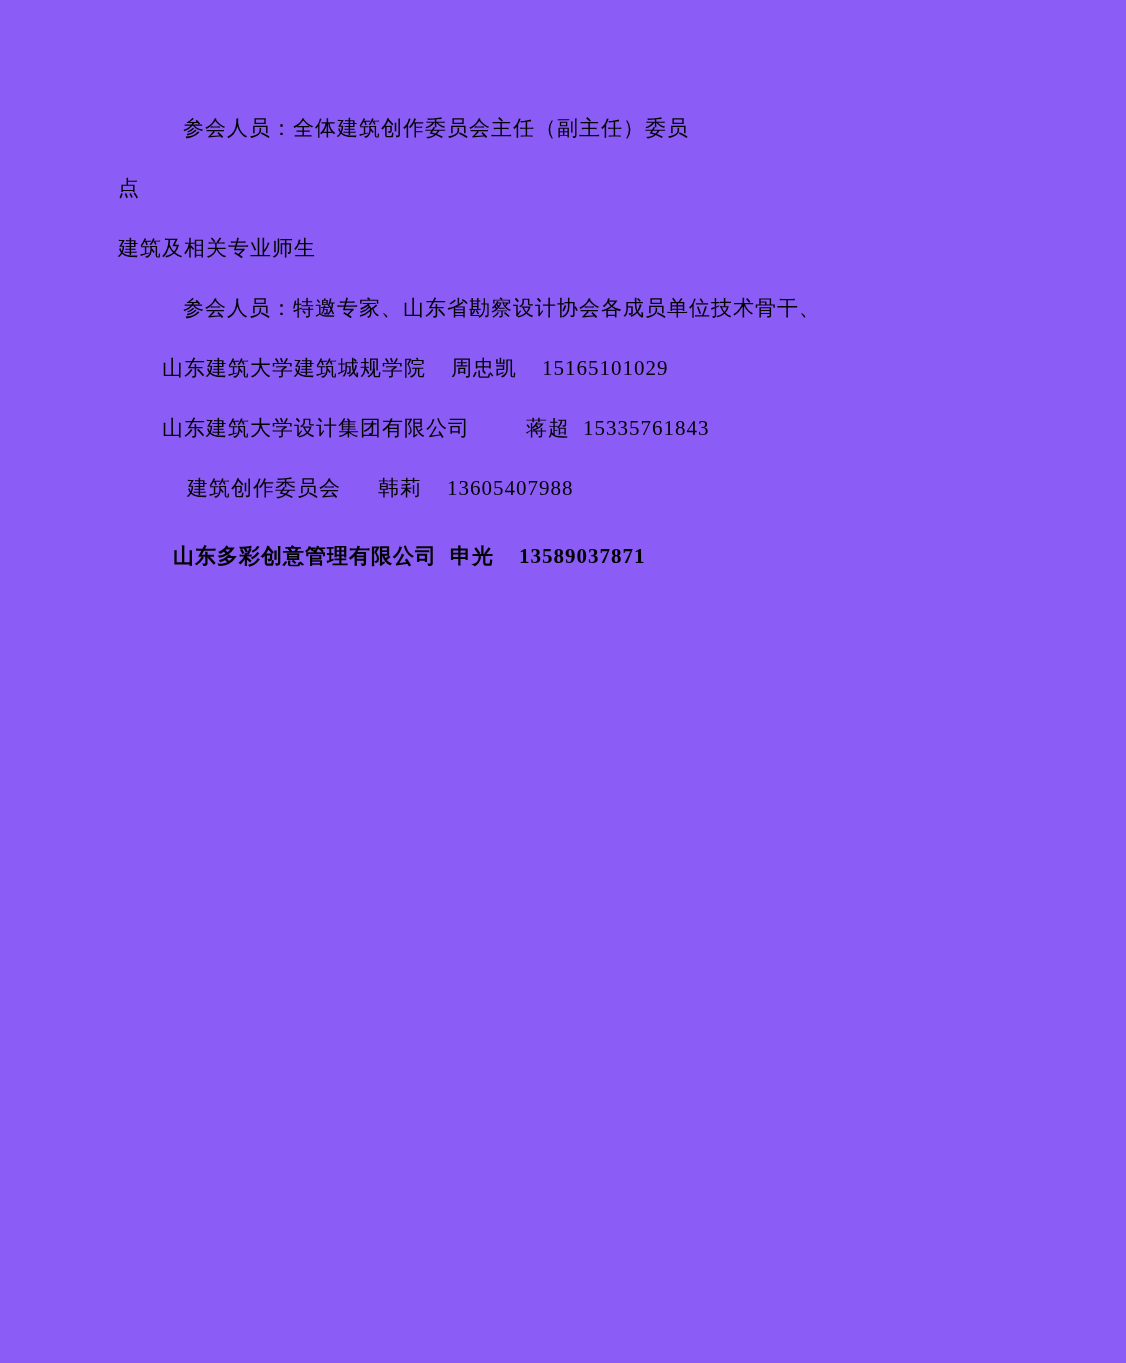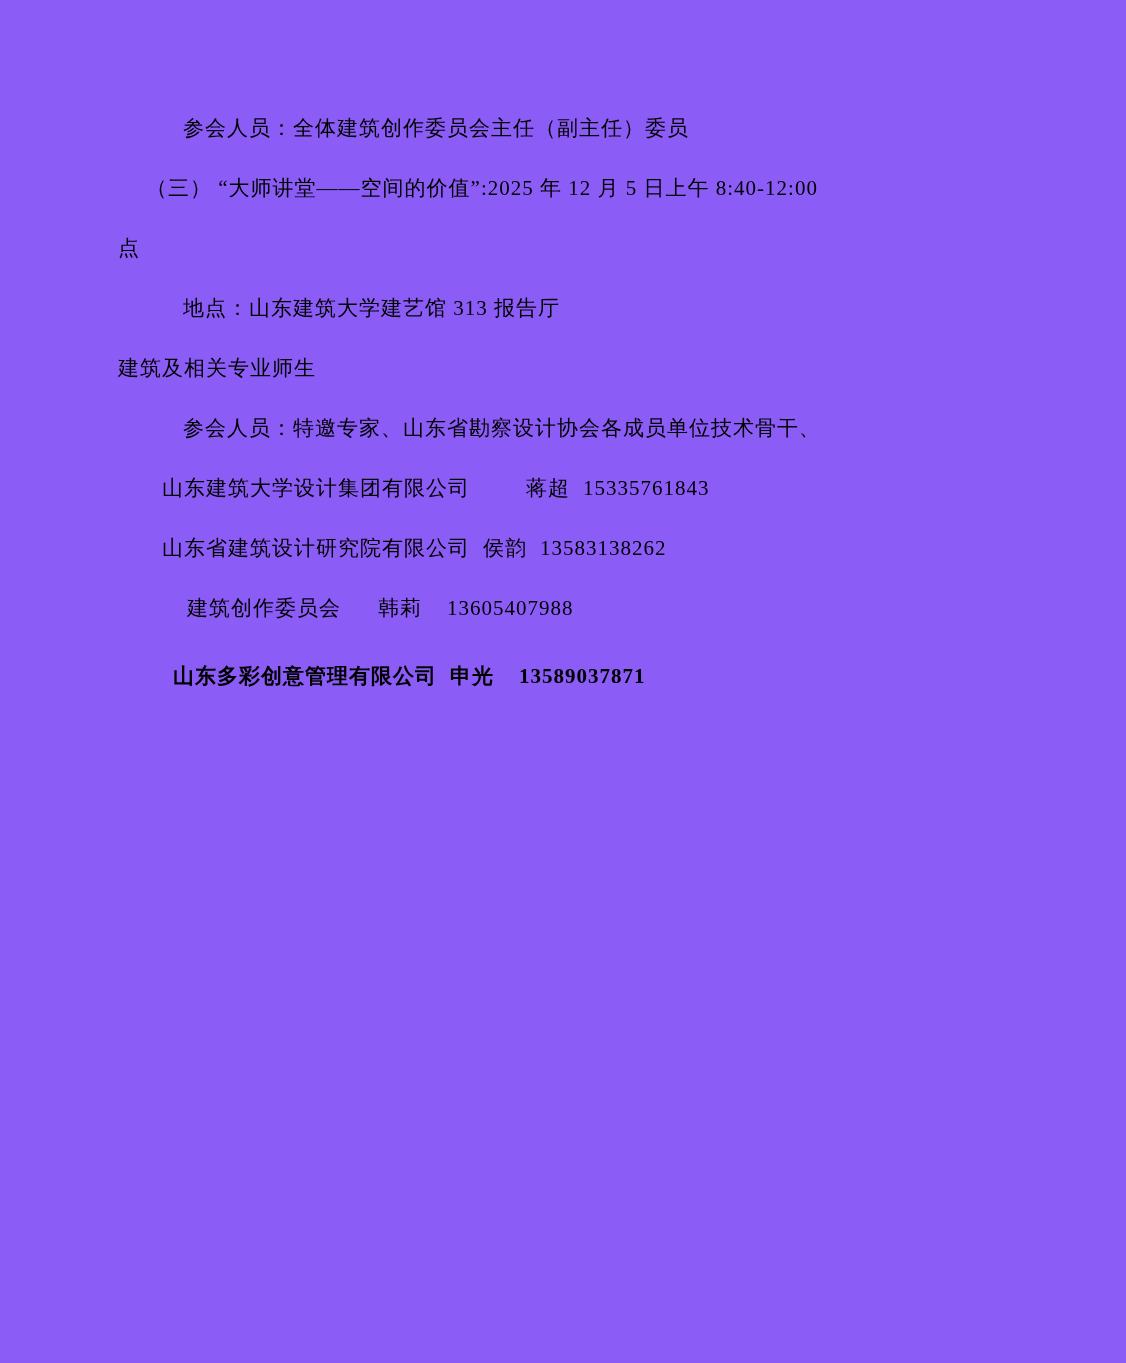--- a/index.html
+++ b/index.html
@@ -57,39 +57,37 @@
   }
 </style>
 </head>
 <body>
 
 <div class="page">
   <div class="doc">
 
     <div class="line ind-body">参会人员：全体建筑创作委员会主任（副主任）委员</div>
 
-    <div class="line ind-item">（三） “大师讲堂——空间的价值”:2025 年 12 月 5 日上午 8:40-12:00</div>
 
     <div class="line ind-none">点</div>
 
-    <div class="line ind-body">地点：山东建筑大学建艺馆 313 报告厅</div>
 
     <div class="line ind-none">建筑及相关专业师生</div>
 
     <div class="line ind-body">参会人员：特邀专家、山东省勘察设计协会各成员单位技术骨干、</div>
 
 
+    <div class="line ind-cont">
+      <span>山东建筑大学建筑城规学院</span><span class="g-md">周忠凯</span><span class="g-md phone">15165101029</span>
+    </div>
 
     <div class="line ind-cont">
       <span>山东建筑大学设计集团有限公司</span><span class="g-xl">蒋超</span><span class="g-sm phone">15335761843</span>
     </div>
 
-    <div class="line ind-cont">
-      <span>山东省建筑设计研究院有限公司</span><span class="g-sm">侯韵</span><span class="g-sm phone">13583138262</span>
-    </div>
 
 
     <div class="line ind-cont5">
       <span>建筑创作委员会</span><span class="g-lg">韩莉</span><span class="g-md phone">13605407988</span>
     </div>
 
     <div class="line ind-cont6 row-last">
       <span>山东多彩创意管理有限公司</span><span class="g-sm">申光</span><span class="g-md phone">13589037871</span>
     </div>
 

